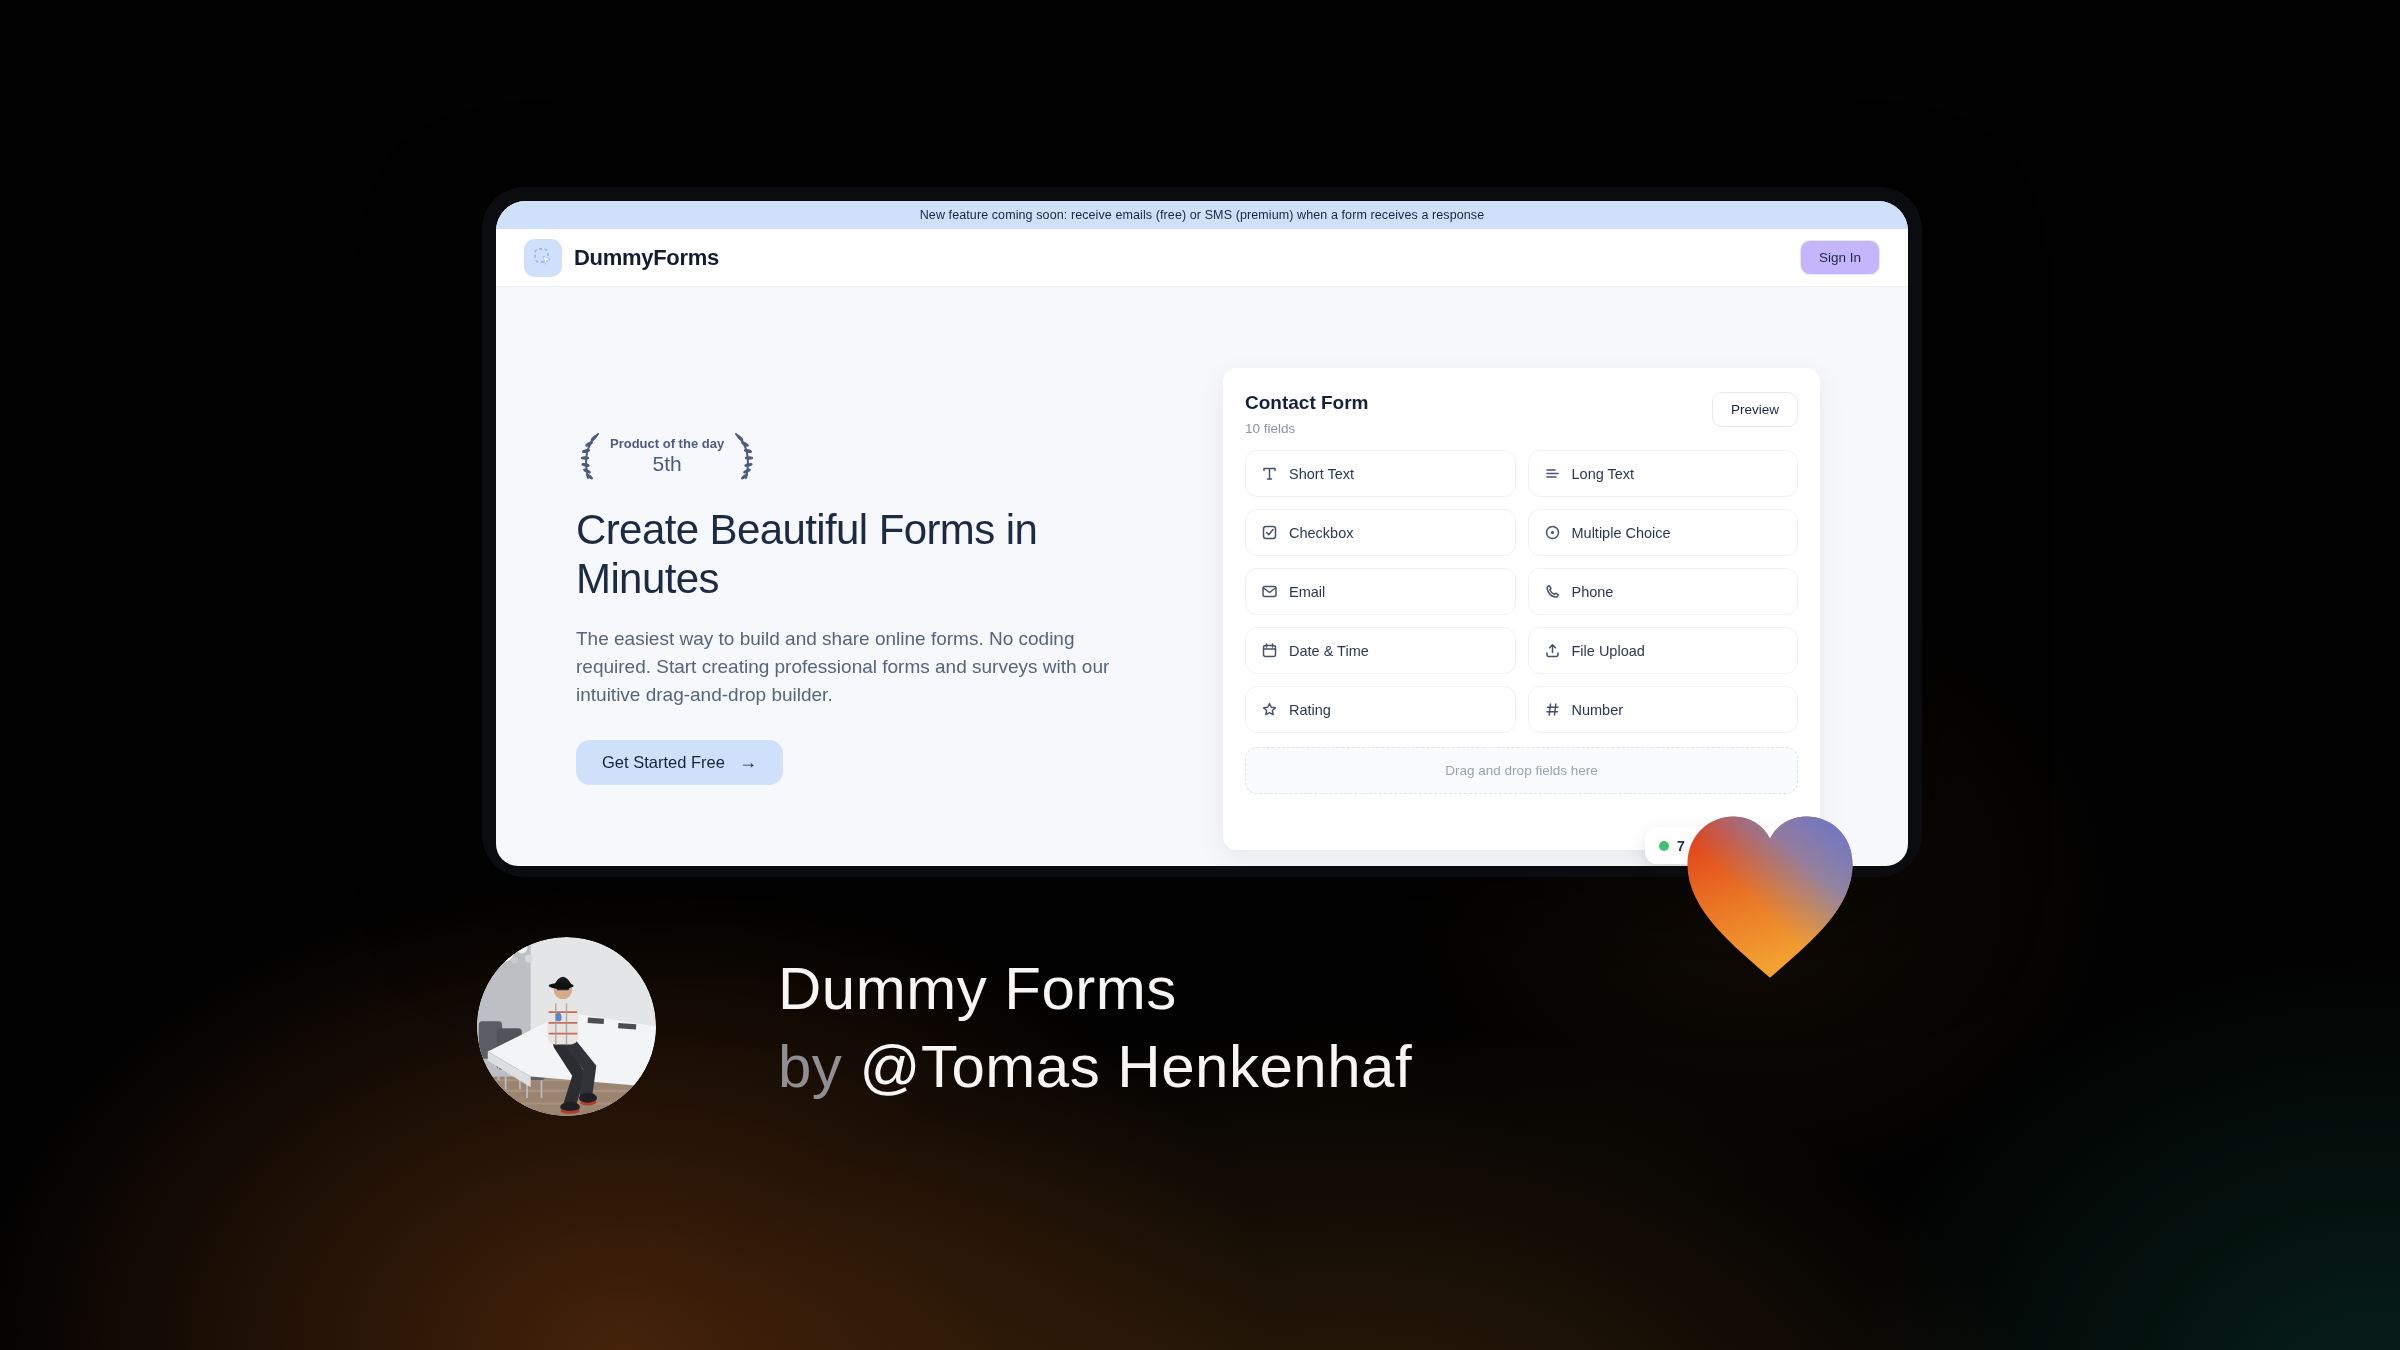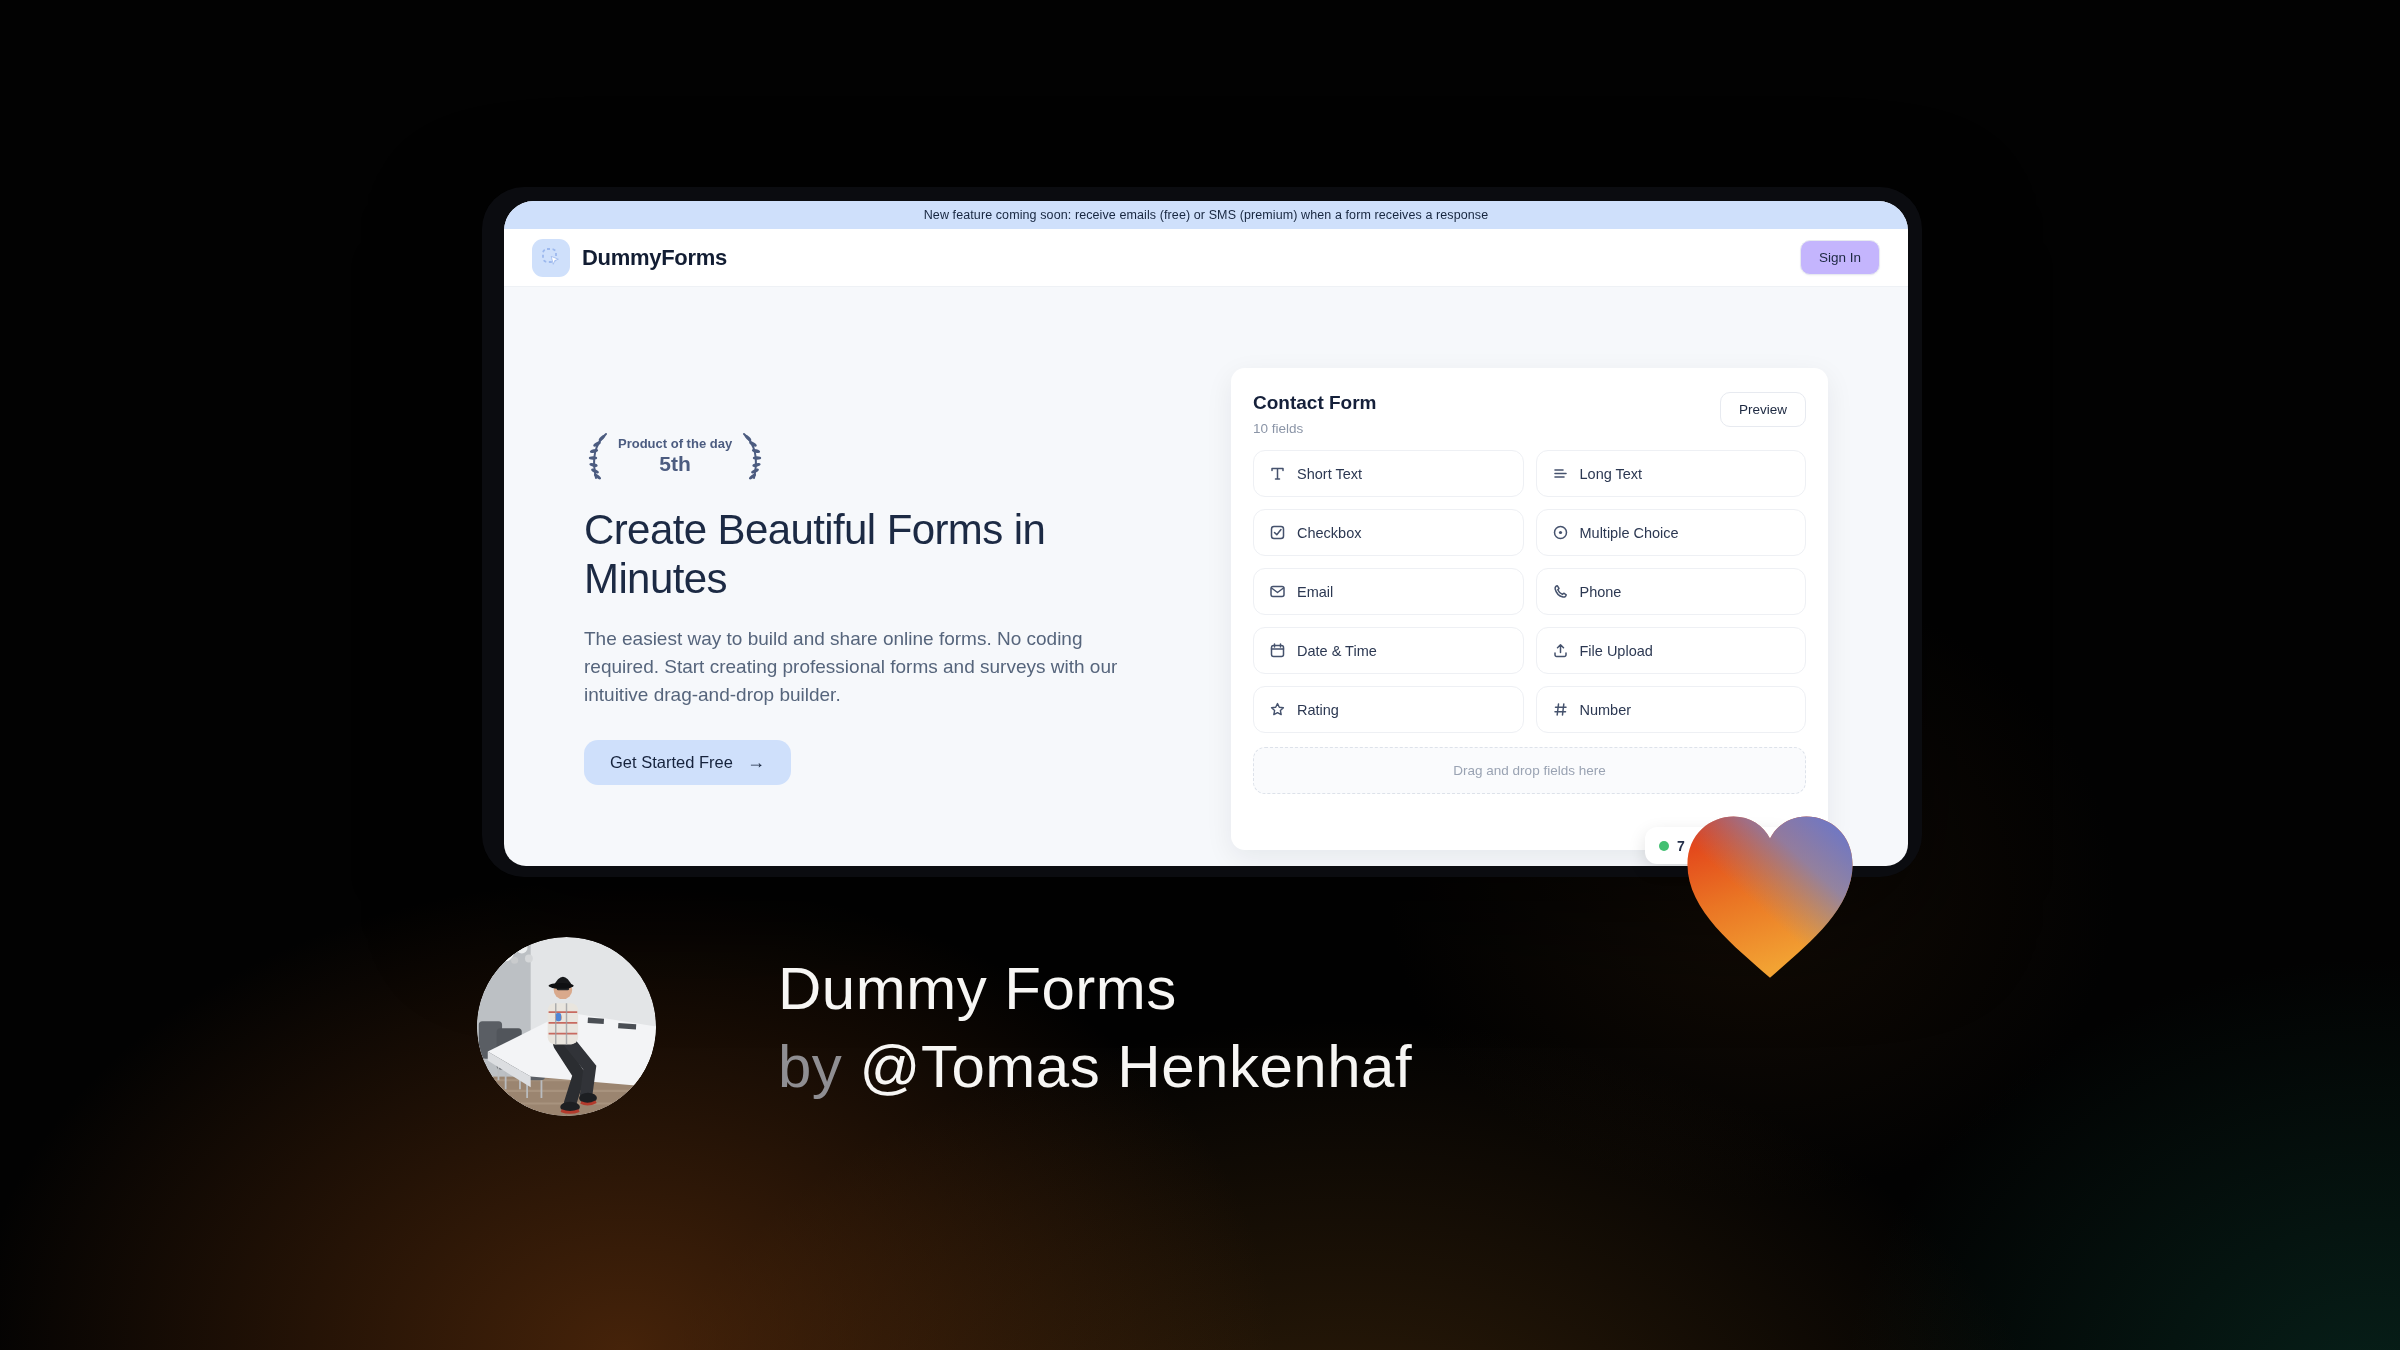--- a/index.html
+++ b/index.html
@@ -11,21 +11,21 @@
       radial-gradient(1050px 760px at 26% 100%, rgba(125,62,16,.55), rgba(0,0,0,0) 62%),
       radial-gradient(1200px 820px at 56% 112%, rgba(118,72,20,.42), rgba(0,0,0,0) 60%),
       radial-gradient(860px 720px at 99% 104%, rgba(14,74,58,.42), rgba(0,0,0,0) 62%),
       radial-gradient(520px 440px at 73% 66%, rgba(58,34,12,.30), rgba(0,0,0,0) 70%);
     position:relative;
   }
 
   
   .window {
     position:absolute; left:482px; top:187px; width:1440px; height:690px;
-    background:#0b0c10; border-radius:42px; padding:14px 14px 11px 22px;
+    background:#0b0c10; border-radius:42px; padding:14px 14px 11px 14px;
     box-shadow:0 40px 110px rgba(0,0,0,.55);
   }
   .window-inner {
     width:100%; height:100%; border-radius:30px 30px 22px 22px; overflow:hidden;
     background:#f6f8fb; display:flex; flex-direction:column;
   }
   .banner {
     height:28px; flex:0 0 28px; background:#cfe0fb; color:#17263f;
     display:flex; align-items:center; justify-content:center;
     font-size:12.5px; letter-spacing:.1px;
@@ -46,21 +46,21 @@
   }
   .hero { flex:1; position:relative; }
 
   
   .potd-badge {
     position:absolute; left:80px; top:143px; display:flex; align-items:center; gap:6px;
     color:#4c5c80;
   }
   .potd-text { text-align:center; }
   .potd-line1 { font-size:13px; font-weight:700; }
-  .potd-line2 { font-size:21px; font-weight:700; margin-top:1px; }
+  .potd-line2 { font-size:21px; font-weight:400; margin-top:1px; }
   .headline {
     position:absolute; left:80px; top:218px; width:560px;
     font-size:42px; line-height:49px; font-weight:400; color:#1c2a44; letter-spacing:-.6px;
   }
   .subtext {
     position:absolute; left:80px; top:338px; width:578px;
     font-size:19px; line-height:28px; color:#56657c;
   }
   .cta-btn {
     position:absolute; left:80px; top:453px; height:45px;

